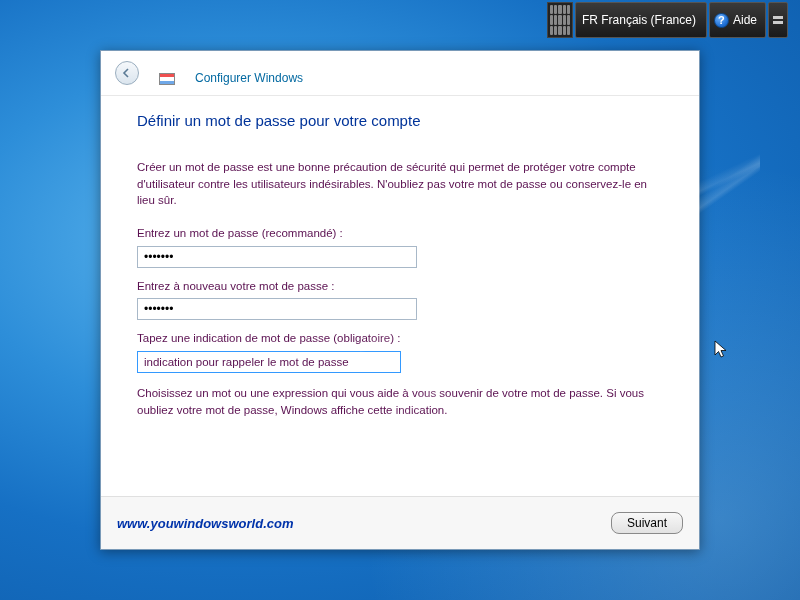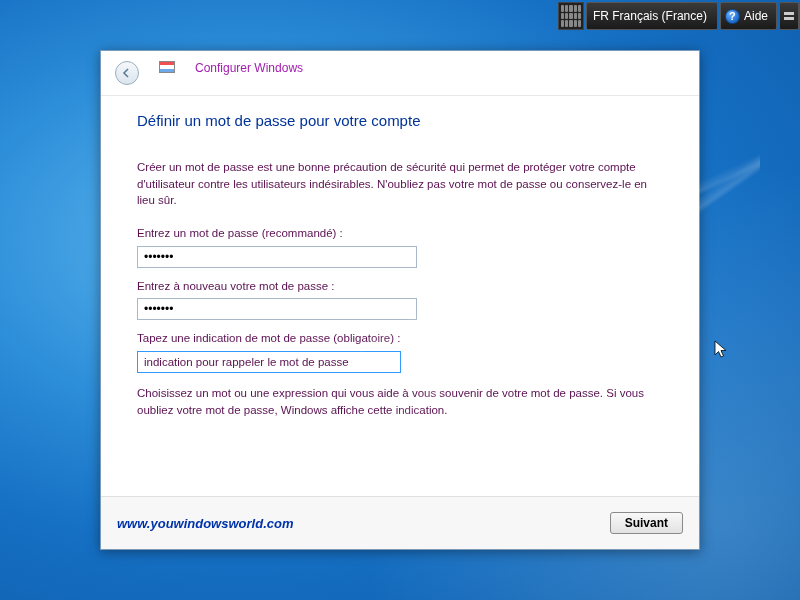--- a/index.html
+++ b/index.html
@@ -27,25 +27,25 @@
       width: 400px; height: 300px;
       background:
         linear-gradient(-35deg, rgba(255,255,255,0) 48%, rgba(255,255,255,0.15) 49%, rgba(255,255,255,0) 51%),
         linear-gradient(-25deg, rgba(255,255,255,0) 58%, rgba(255,255,255,0.12) 59%, rgba(255,255,255,0) 61%);
       pointer-events: none;
     }
 
     
     .topbar {
       position: absolute;
-      top: 2px; right: 1px;
+      top: 2px; right: 12px;
       display: flex;
       align-items: stretch;
       gap: 2px;
-      height: 28px;
+      height: 36px;
     }
     .keyboard-icon {
       width: 26px;
       background: #222;
       border: 1px solid #444;
       display: grid;
       grid-template-columns: repeat(5, 1fr);
       grid-template-rows: repeat(3, 1fr);
       gap: 1px;
       padding: 2px;
@@ -104,24 +104,24 @@
       width: 600px; height: 500px;
       background: #fff;
       border: 1px solid #7a9ab8;
       box-shadow: 0 2px 12px rgba(0,0,0,0.4);
       display: flex;
       flex-direction: column;
     }
     .window-header {
       padding: 10px 14px;
       display: flex;
-      align-items: flex-start;
+      align-items: flex-end;
       gap: 20px;
       font-size: 12px;
-      color: #a21caf;
+      color: #0369a1;
       border-bottom: 1px solid #e8e8e8;
     }
     .back-circle {
       width: 24px; height: 24px;
       border-radius: 50%;
       border: 1px solid #9aaebf;
       background: linear-gradient(#f5f8fb, #dbe5ee);
       display: flex;
       align-items: center;
       justify-content: center;
@@ -185,23 +185,22 @@
       font-weight: bold;
       font-style: italic;
     }
     .next-btn {
       min-width: 72px;
       padding: 3px 14px;
       font-size: 12px;
       font-family: inherit;
       background: linear-gradient(#f8f8f8, #e2e2e2);
       border: 1px solid #8a8a8a;
-      border-radius: 3px;
+      border-radius: 8px;
       cursor: pointer;
-      font-weight: bold;
     }
 
     .cursor-arrow {
       position: absolute;
       left: 714px; top: 340px;
       width: 14px; height: 20px;
     }
   </style>
 </head>
 <body>

